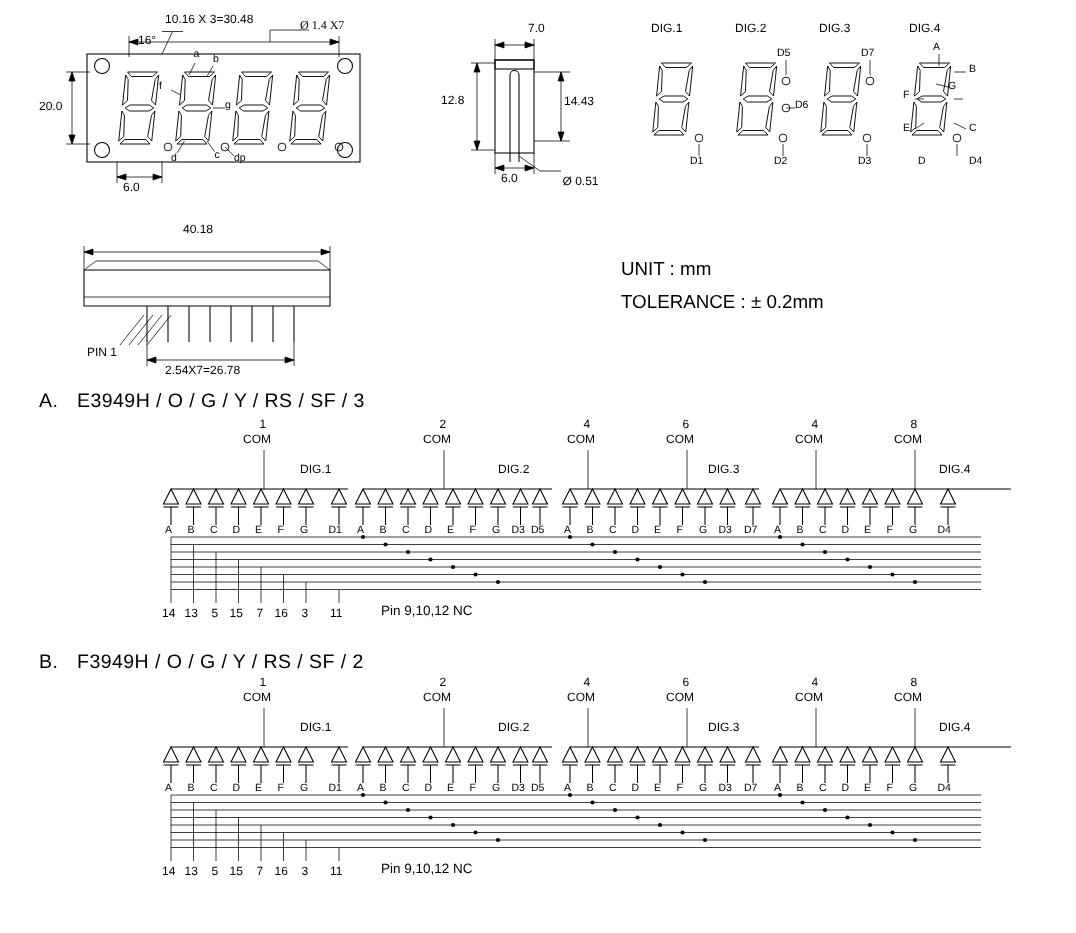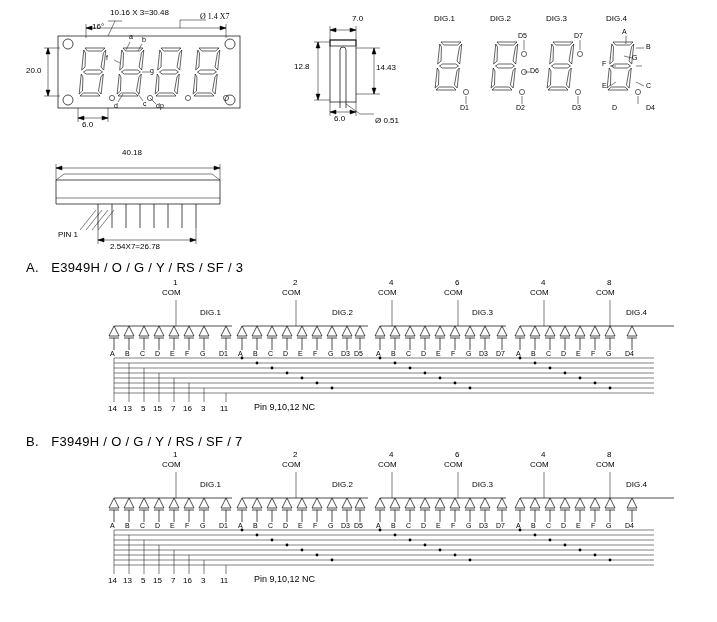--- a/index.html
+++ b/index.html
@@ -326,20 +326,22 @@
       <line x1="58" y1="82" x2="58" y2="98"></line>
       <line x1="156" y1="82" x2="156" y2="98"></line>
     </g>
   </svg>
   <span class="abs txt8" style="left:82px;top:2px;">40.18</span>
   <span class="abs txt8" style="left:18px;top:84px;">PIN 1</span>
   <span class="abs txt8" style="left:70px;top:96px;">2.54X7=26.78</span>
 </div>
 
 <div class="abs" style="left:414px;top:172px;">
+  <div class="txt12">UNIT : mm</div>
+  <div class="txt12" style="margin-top:8px;">TOLERANCE : ± 0.2mm</div>
 </div>
 
 <div class="abs" style="left:26px;top:258px;">
   <span class="title">A.</span>
   <span class="title" style="margin-left:8px;">E3949H / O / G / Y / RS / SF / 3</span>
 </div>
 
 <div class="abs" style="left:14px;top:280px;width:690px;height:150px;">
   <svg width="690" height="150" viewBox="0 0 690 150">
 
@@ -654,21 +656,21 @@
   <span class="abs txt8" style="left:157px;top:124px;">7</span>
   <span class="abs txt8" style="left:169px;top:124px;">16</span>
   <span class="abs txt8" style="left:187px;top:124px;">3</span>
   <span class="abs txt8" style="left:206px;top:124px;">11</span>
 
   <span class="abs txt9" style="left:240px;top:122px;font-size:9px;">Pin 9,10,12 NC</span>
 </div>
 
 <div class="abs" style="left:26px;top:432px;">
   <span class="title">B.</span>
-  <span class="title" style="margin-left:8px;">F3949H / O / G / Y / RS / SF / 7</span>
+  <span class="title" style="margin-left:8px;">F3949H / O / G / Y / RS / SF / 2</span>
 </div>
 
 <div class="abs" style="left:14px;top:452px;width:690px;height:150px;">
   <svg width="690" height="150" viewBox="0 0 690 150">
     <g class="lnthin">
       <line x1="162" y1="20" x2="162" y2="46"></line>
       <line x1="282" y1="20" x2="282" y2="46"></line>
       <line x1="378" y1="20" x2="378" y2="46"></line>
       <line x1="444" y1="20" x2="444" y2="46"></line>
       <line x1="530" y1="20" x2="530" y2="46"></line>

